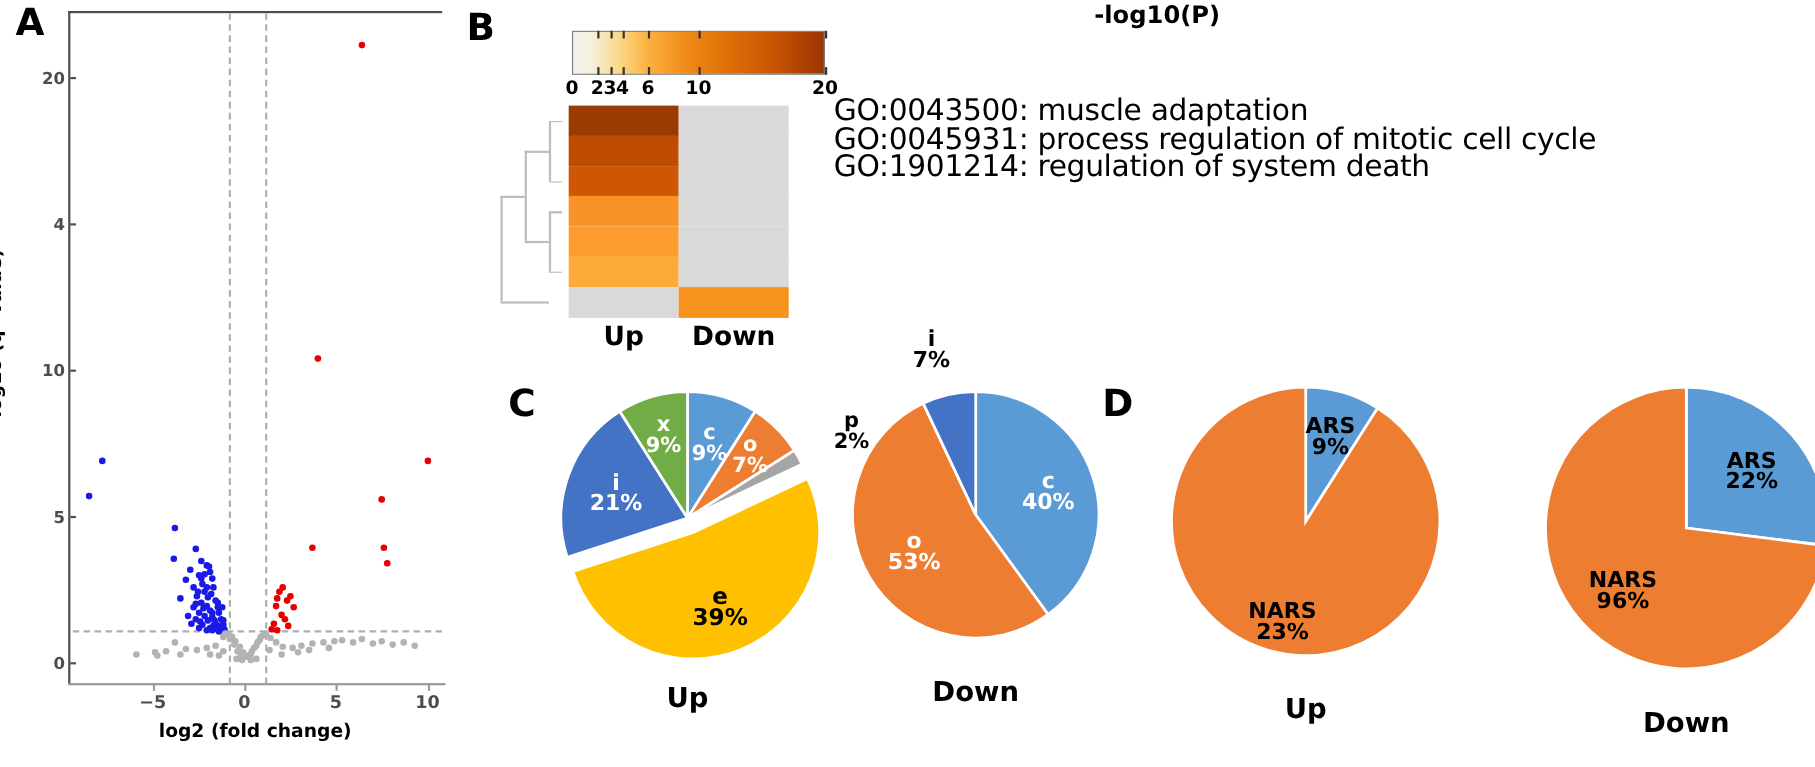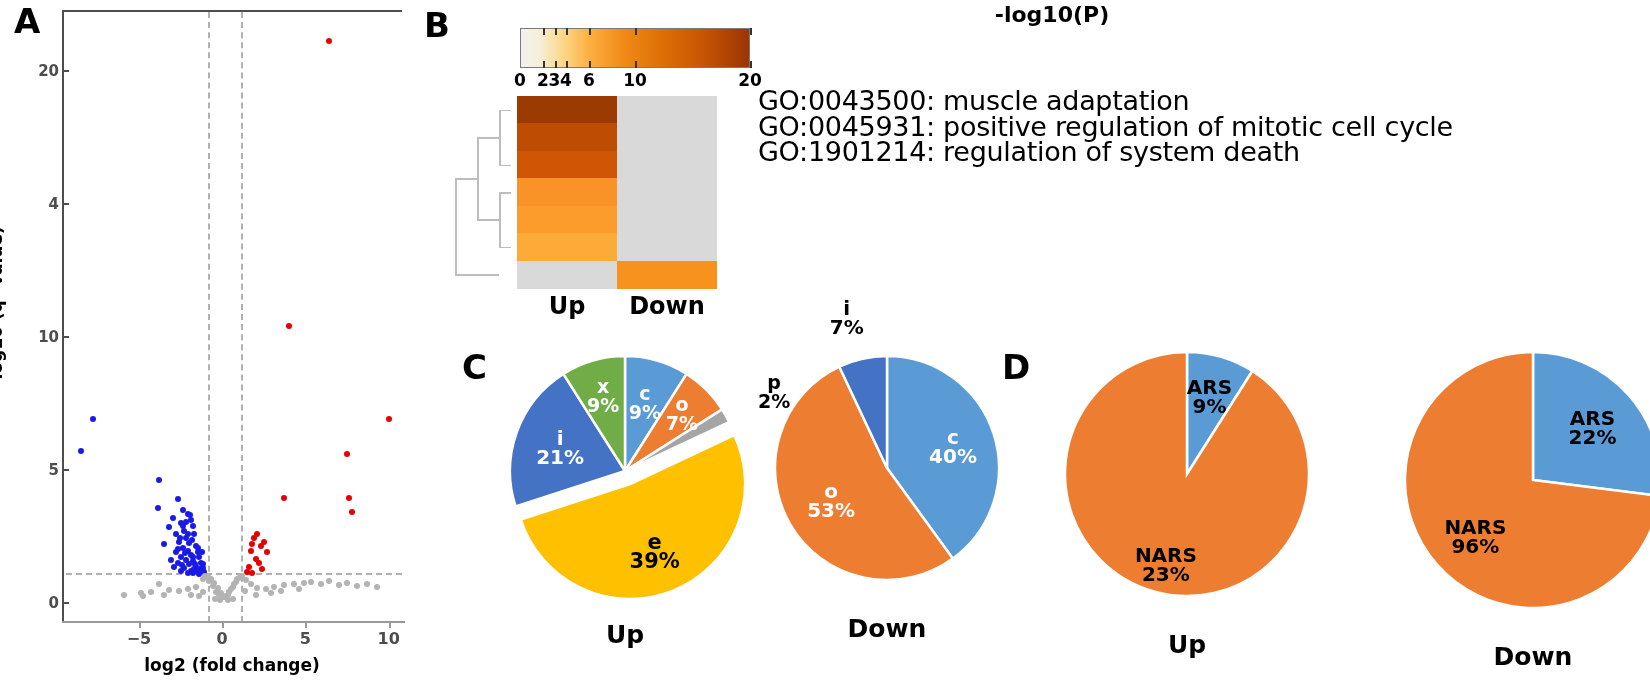--- a/index.html
+++ b/index.html
@@ -278,21 +278,21 @@
         <div class="dendro" style="left: -18px; top: 13.7143px; width: 12px; height: 1.5px;"></div>
         <div class="dendro" style="left: -18px; top: 68.5714px; width: 12px; height: 1.5px;"></div>
         <div class="dendro" style="left: -18px; top: 96px; width: 12px; height: 1.5px;"></div>
         <div class="dendro" style="left: -18px; top: 150.857px; width: 12px; height: 1.5px;"></div>
       </div>
     <div class="colhdr" style="left:147px;">Up</div>
     <div class="colhdr" style="left:247px;">Down</div>
 
     <div id="golist">
         <div class="goline">GO:0043500: muscle adaptation</div>
-        <div class="goline">GO:0045931: positive regulation of mitotic cell cycle</div>
+        <div class="goline">GO:0045931: process regulation of mitotic cell cycle</div>
         <div class="goline">GO:1901214: regulation of system death</div>
       </div>
   </div>
 
   <div class="panel-letter" style="left:462px;top:350px;">C</div>
   <div id="pie-c-up" class="pie-wrap" style="left: 480px; top: 352px; width: 290px; height: 310px;">
       <svg width="290" height="250" style="position: absolute; left: 0px; top: 0px;">
         <path d="M 145 119 L 145 4 A 115 115 0 0 1 206.6200814225846 21.902288567268272 Z" fill="#5b9bd5" stroke="#ffffff" stroke-width="2.5"></path>
         <path d="M 145 119 L 206.6200814225846 21.902288567268272 A 115 115 0 0 1 242.09771143273173 57.379918577415395 Z" fill="#ed7d31" stroke="#ffffff" stroke-width="2.5"></path>
         <path d="M 145 119 L 242.09771143273173 57.379918577415395 A 115 115 0 0 1 249.05511103359225 70.03538147001666 Z" fill="#a5a5a5" stroke="#ffffff" stroke-width="2.5"></path>

